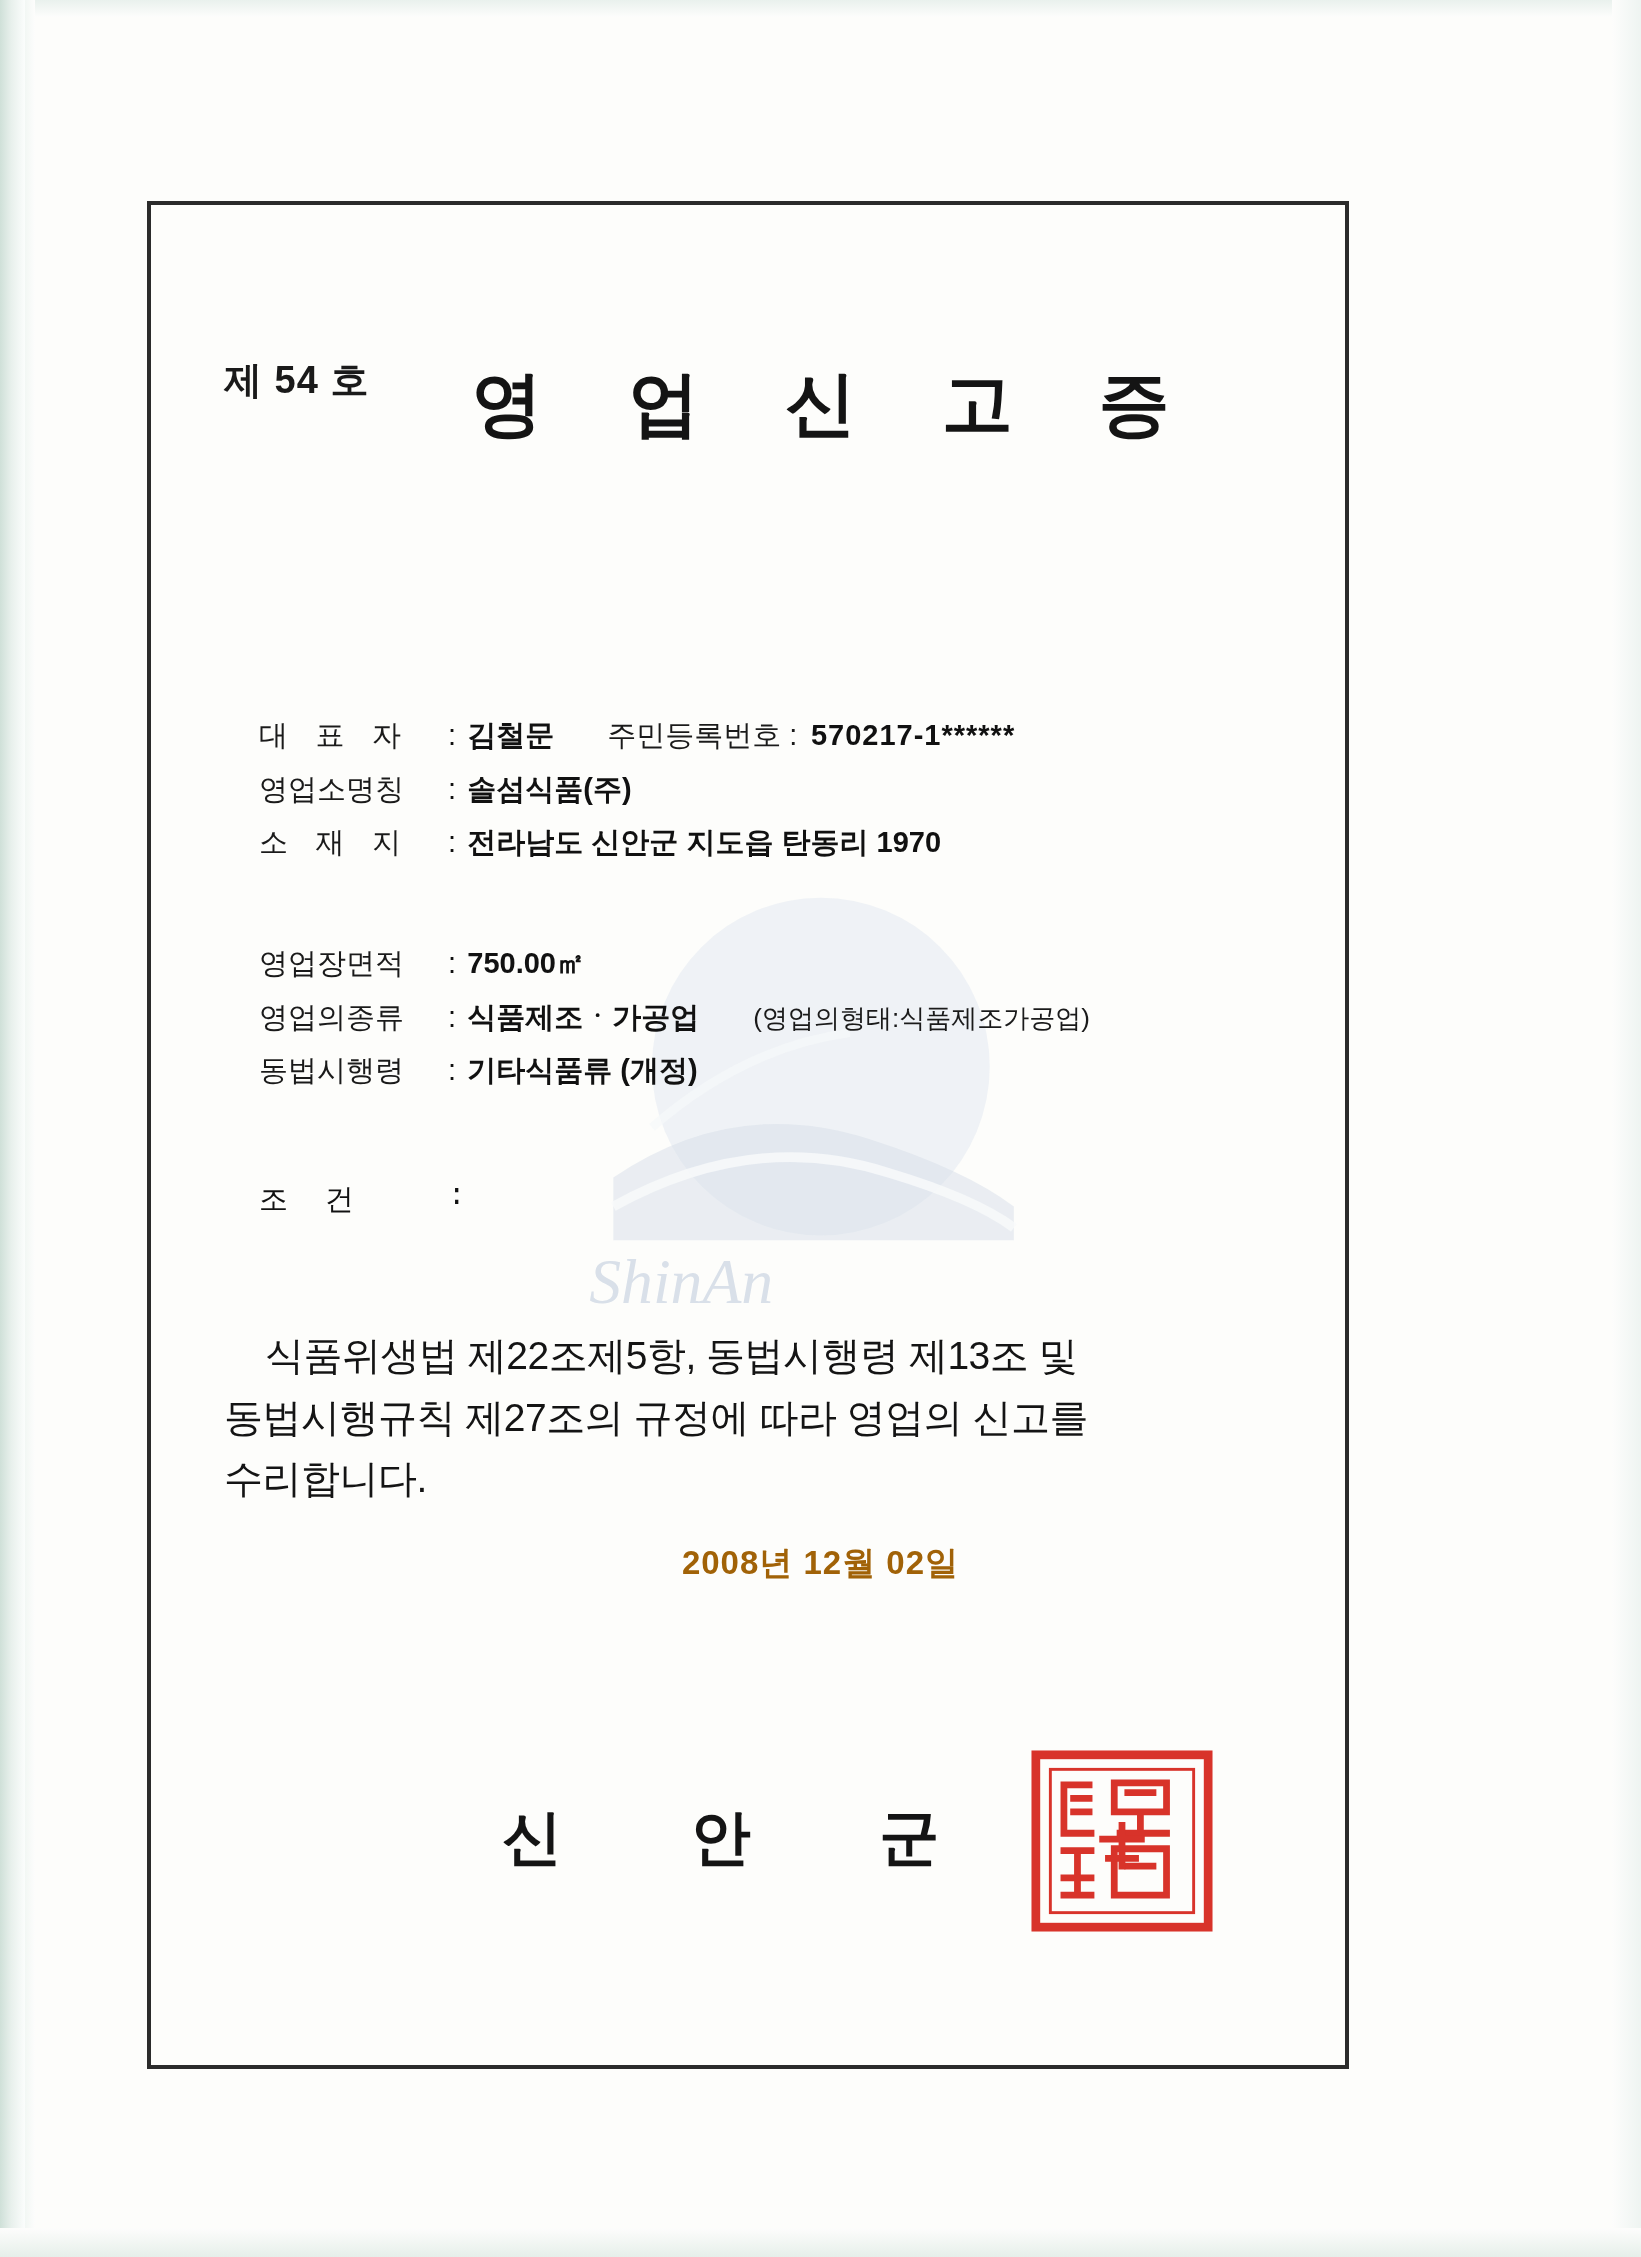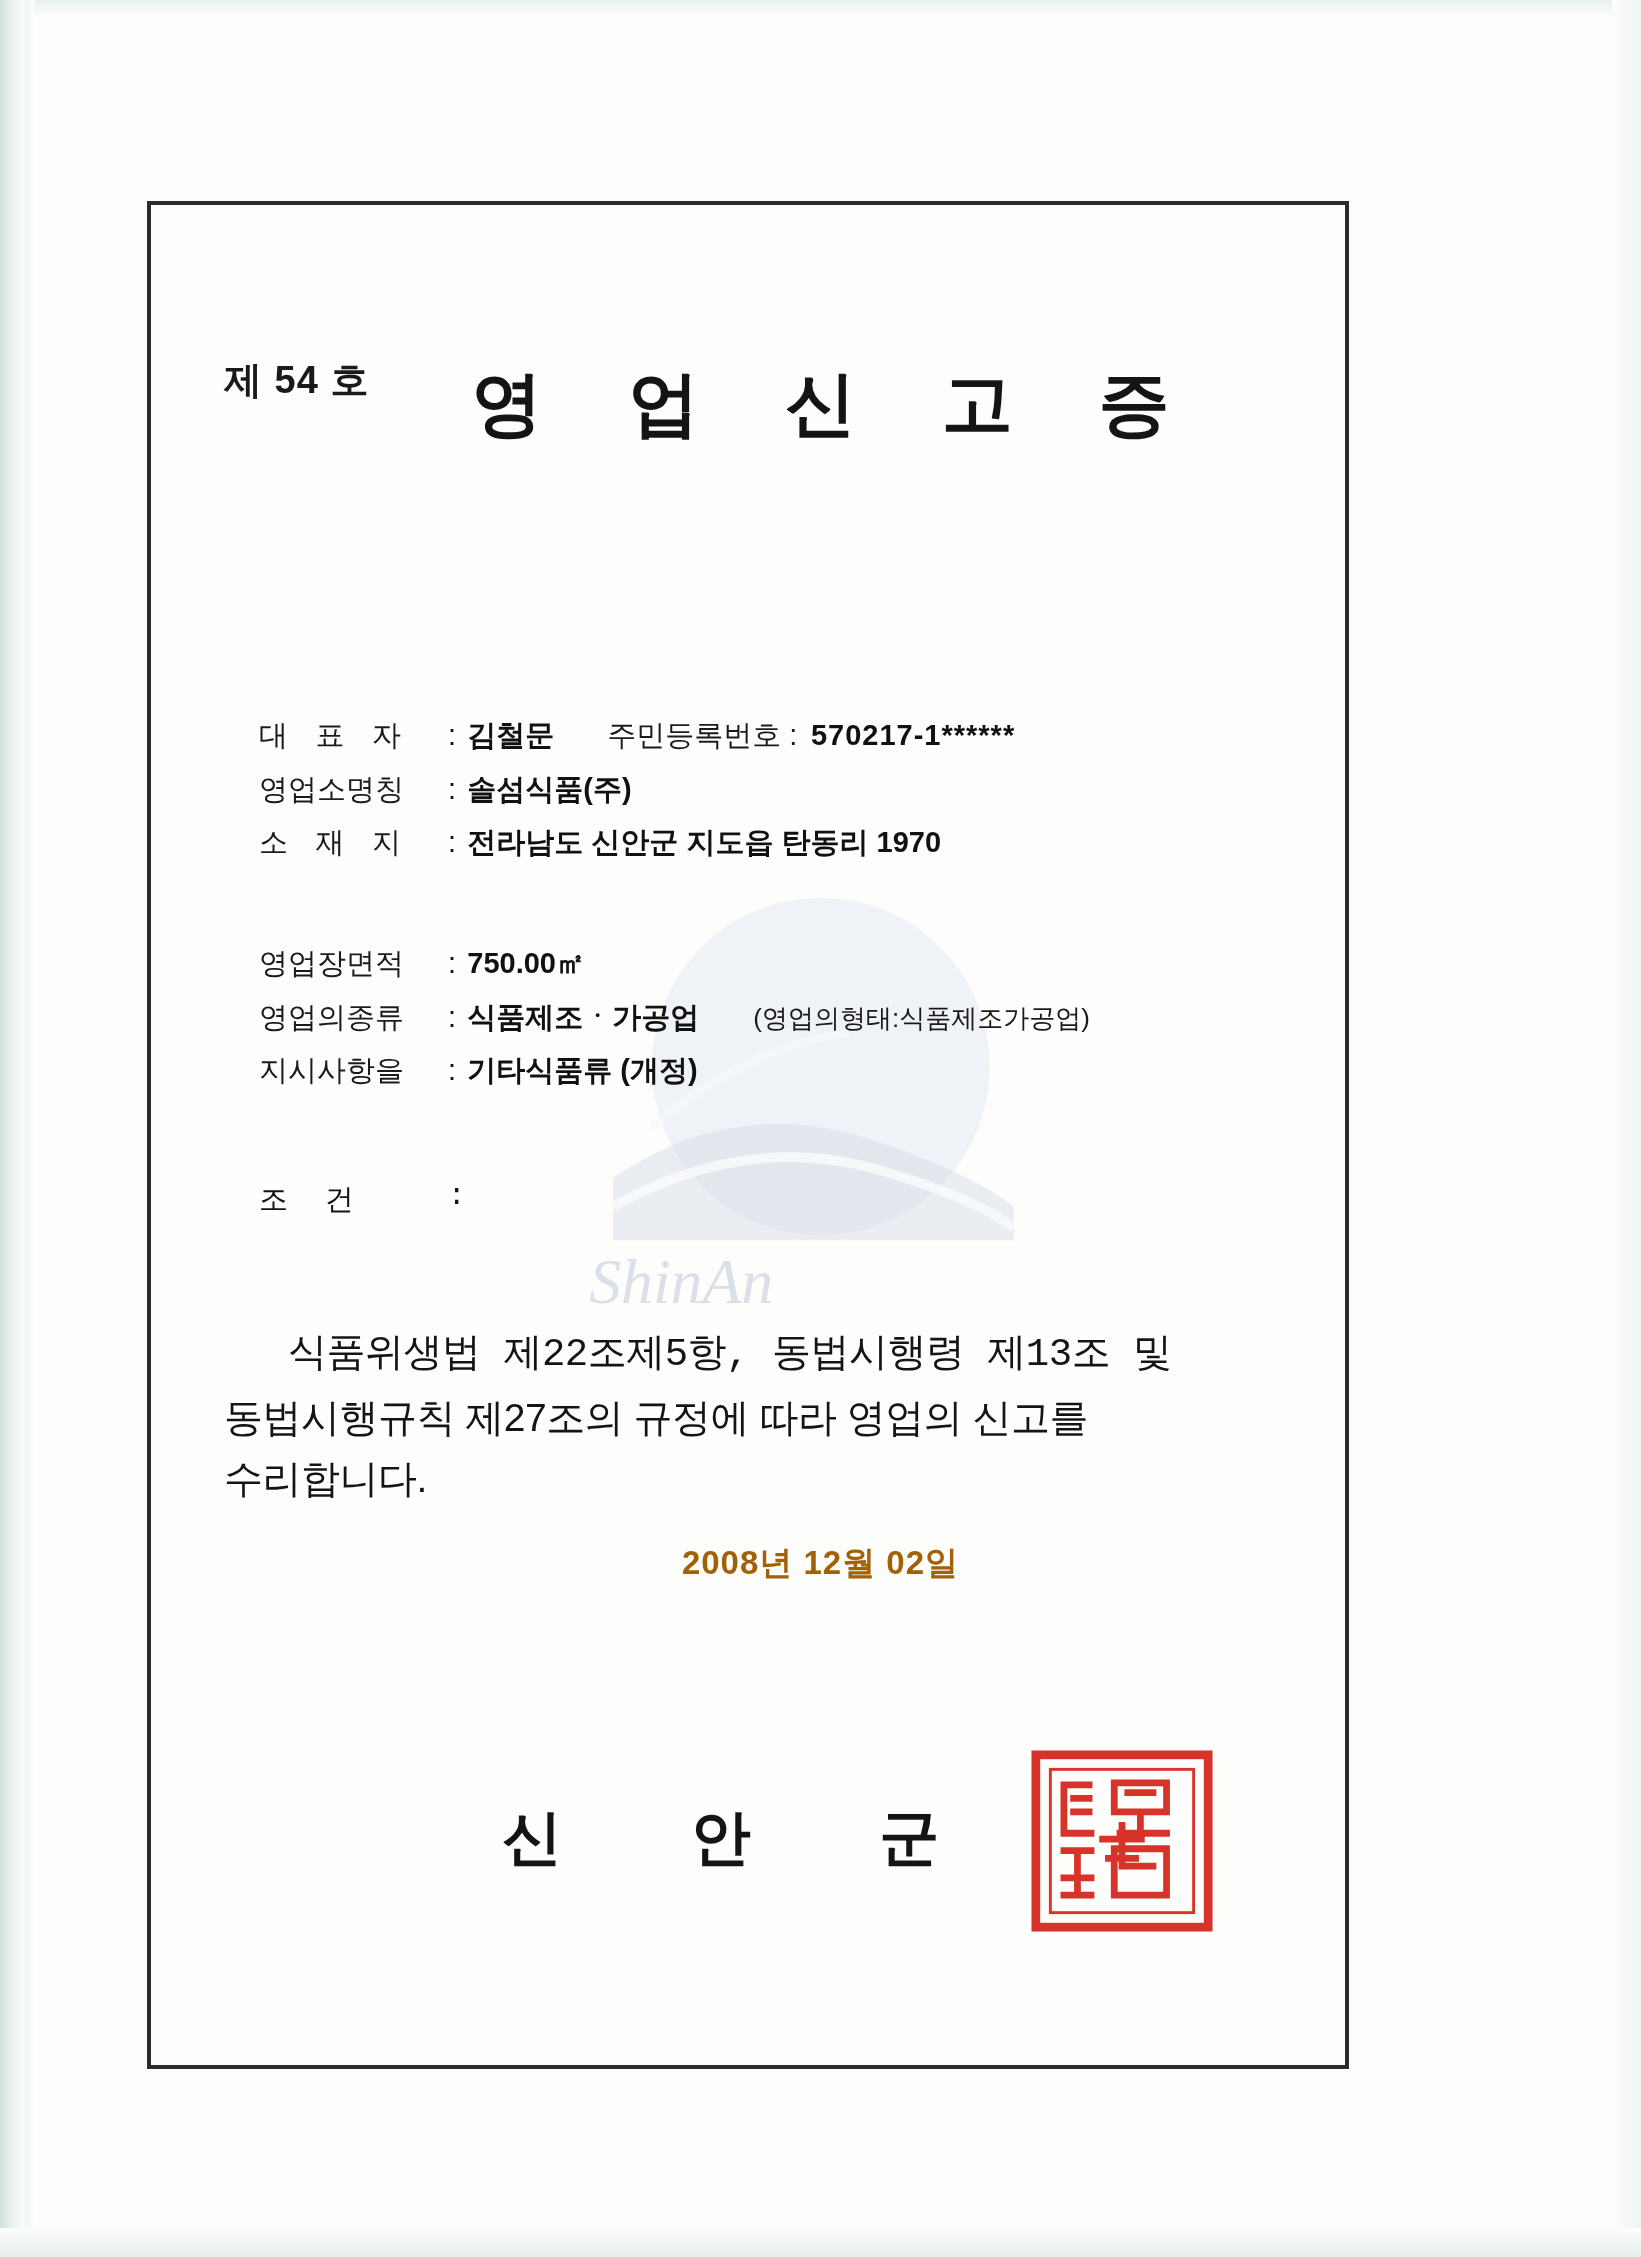--- a/index.html
+++ b/index.html
@@ -188,21 +188,21 @@
   .statement {
     position: absolute;
     left: 224px;
     top: 1325px;
     width: 1081px;
     font-size: 39px;
     line-height: 1.58;
     letter-spacing: -0.5px;
     color: #141414;
   }
-  .statement .line1 { margin-left: 64px; display: block; font-family: Liberation Mono, monospace; }
+  .statement .line1 { margin-left: 41px; display: block; }
   .statement .line2 { display: block; }
   .statement .line3 { display: block; }
 
   .date-line {
     position: absolute;
     left: 0;
     top: 1541px;
     width: 100%;
     text-align: center;
     font-size: 33px;
@@ -282,21 +282,21 @@
     <span class="f-colon">:</span>
     <span class="f-value">750.00㎡</span>
   </div>
   <div class="field-row">
     <span class="f-label">영업의종류</span>
     <span class="f-colon">:</span>
     <span class="f-value">식품제조ㆍ가공업</span>
     <span class="f-paren">(영업의형태:식품제조가공업)</span>
   </div>
   <div class="field-row">
-    <span class="f-label">지시사항을</span>
+    <span class="f-label">동법시행령</span>
     <span class="f-colon">:</span>
     <span class="f-value">기타식품류 (개정)</span>
   </div>
 </div>
 
 <div class="condition">
   <span class="cond-label">조      건</span>
   <span class="cond-colon">:</span>
 </div>
 

